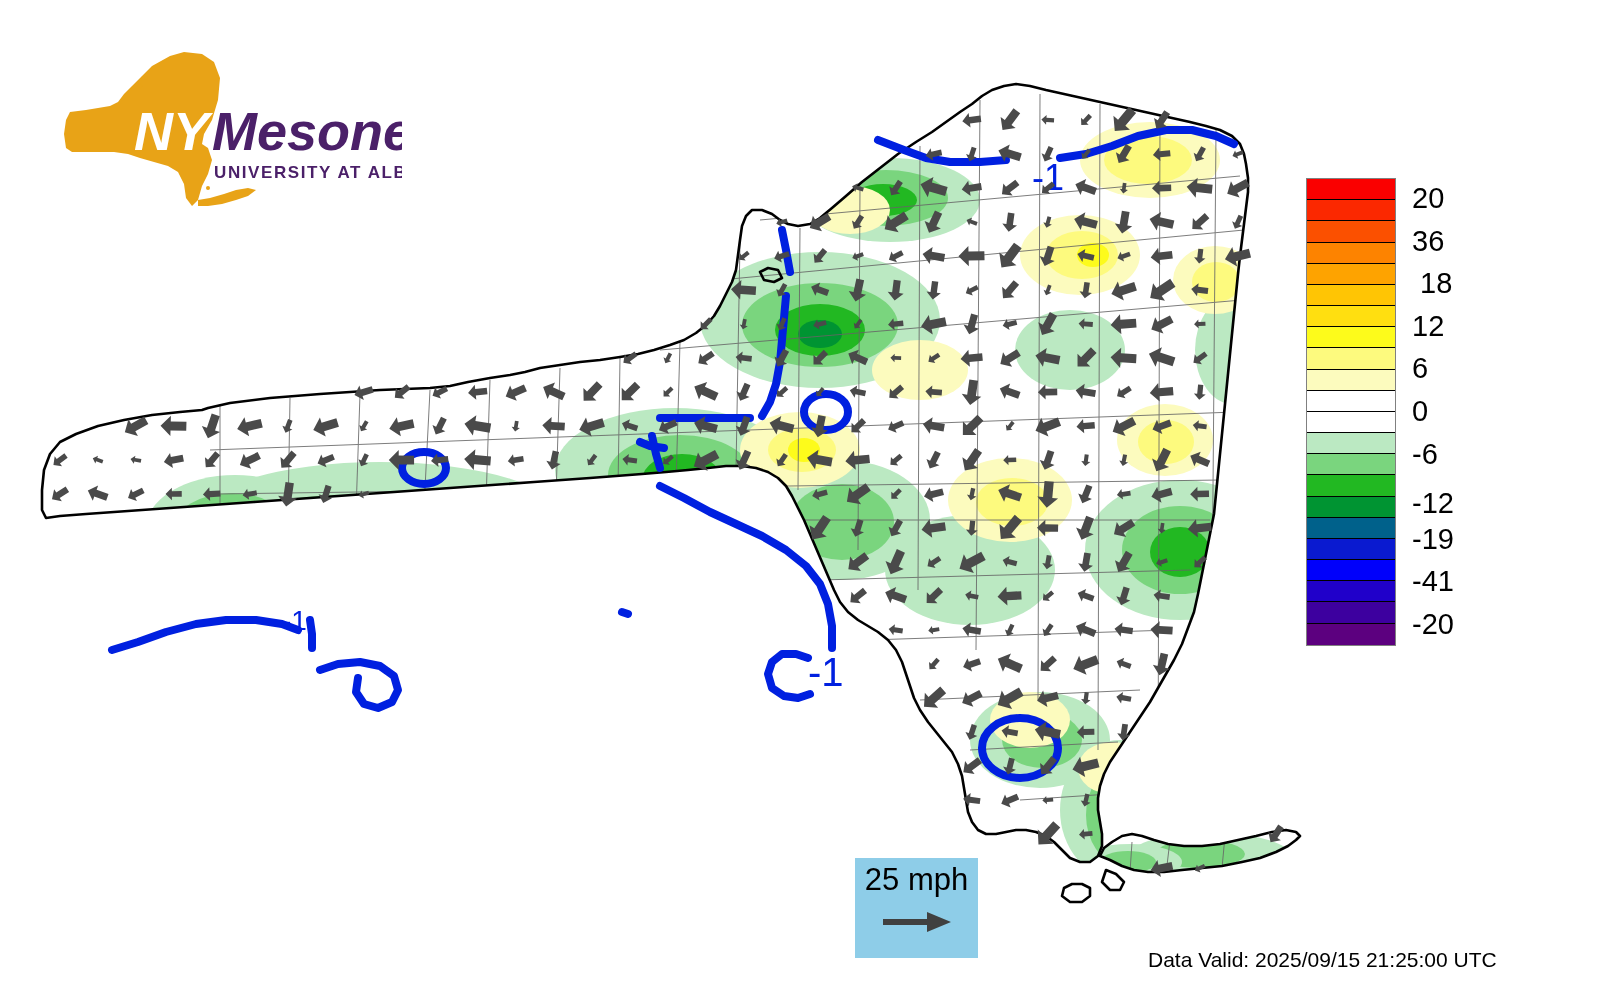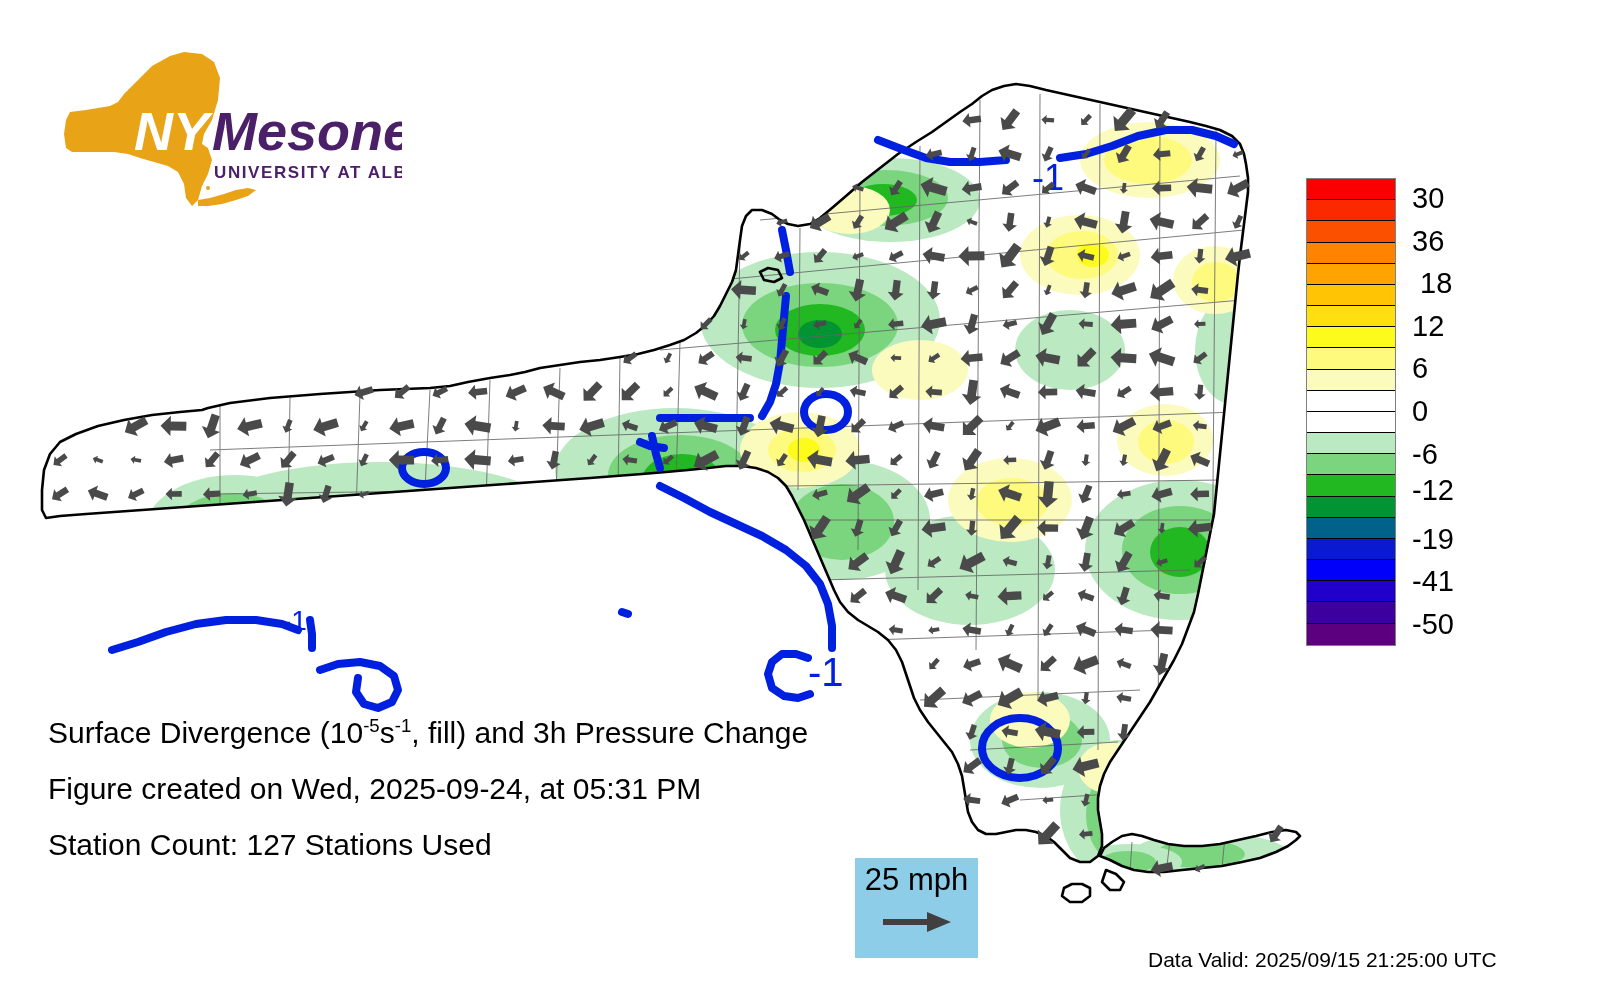--- a/index.html
+++ b/index.html
@@ -612,40 +612,33 @@
       <div class="cb-band" style="height: 4.54545%; background: rgb(34, 184, 34);"></div>
       <div class="cb-band" style="height: 4.54545%; background: rgb(0, 148, 50);"></div>
       <div class="cb-band" style="height: 4.54545%; background: rgb(0, 97, 139);"></div>
       <div class="cb-band" style="height: 4.54545%; background: rgb(10, 26, 208);"></div>
       <div class="cb-band" style="height: 4.54545%; background: rgb(0, 0, 251);"></div>
       <div class="cb-band" style="height: 4.54545%; background: rgb(32, 0, 202);"></div>
       <div class="cb-band" style="height: 4.54545%; background: rgb(61, 0, 159);"></div>
       <div class="cb-band" style="height: 4.54545%; background: rgb(92, 0, 127);"></div>
     </div>
   <div id="cb-labels">
-      <div class="cb-label" style="top: 6.27273px;">30</div>
+      <div class="cb-label" style="top: 6.27273px;">20</div>
       <div class="cb-label" style="top: 48.8182px;">36</div>
       <div class="cb-label" style="top: 91.3636px; margin-left: 8px;">18</div>
       <div class="cb-label" style="top: 133.909px;">12</div>
       <div class="cb-label" style="top: 176.455px;">6</div>
       <div class="cb-label" style="top: 219px;">0</div>
       <div class="cb-label" style="top: 261.545px;">-6</div>
-      <div class="cb-label" style="top: 298px; text-align: center;">-12</div>
+      <div class="cb-label" style="top: 311px; text-align: center;">-12</div>
       <div class="cb-label" style="top: 346.636px;">-19</div>
       <div class="cb-label" style="top: 389.182px;">-41</div>
-      <div class="cb-label" style="top: 431.727px;">-50</div>
+      <div class="cb-label" style="top: 431.727px;">-20</div>
     </div>
 
-  <div id="caption">
-    <div class="cap-line">
-      <span>Surface Divergence (10</span><sup>-5</sup><span>s</span><sup>-1</sup><span>, fill) and 3h Pressure Change</span>
-    </div>
-    <div class="cap-line">Figure created on Wed, 2025-09-24, at 05:31 PM</div>
-    <div class="cap-line">Station Count: 127 Stations Used</div>
-  </div>
 
   <div id="wind-legend">
     <div class="wl-text">25 mph</div>
     <svg class="wl-arrow" width="72" height="26" viewBox="0 0 72 26">
       <path d="M2,10 L46,10 L46,3 L70,13 L46,23 L46,16 L2,16 Z" fill="#404040"></path>
     </svg>
   </div>
 
   <div id="data-valid">Data Valid: 2025/09/15 21:25:00 UTC</div>
 

